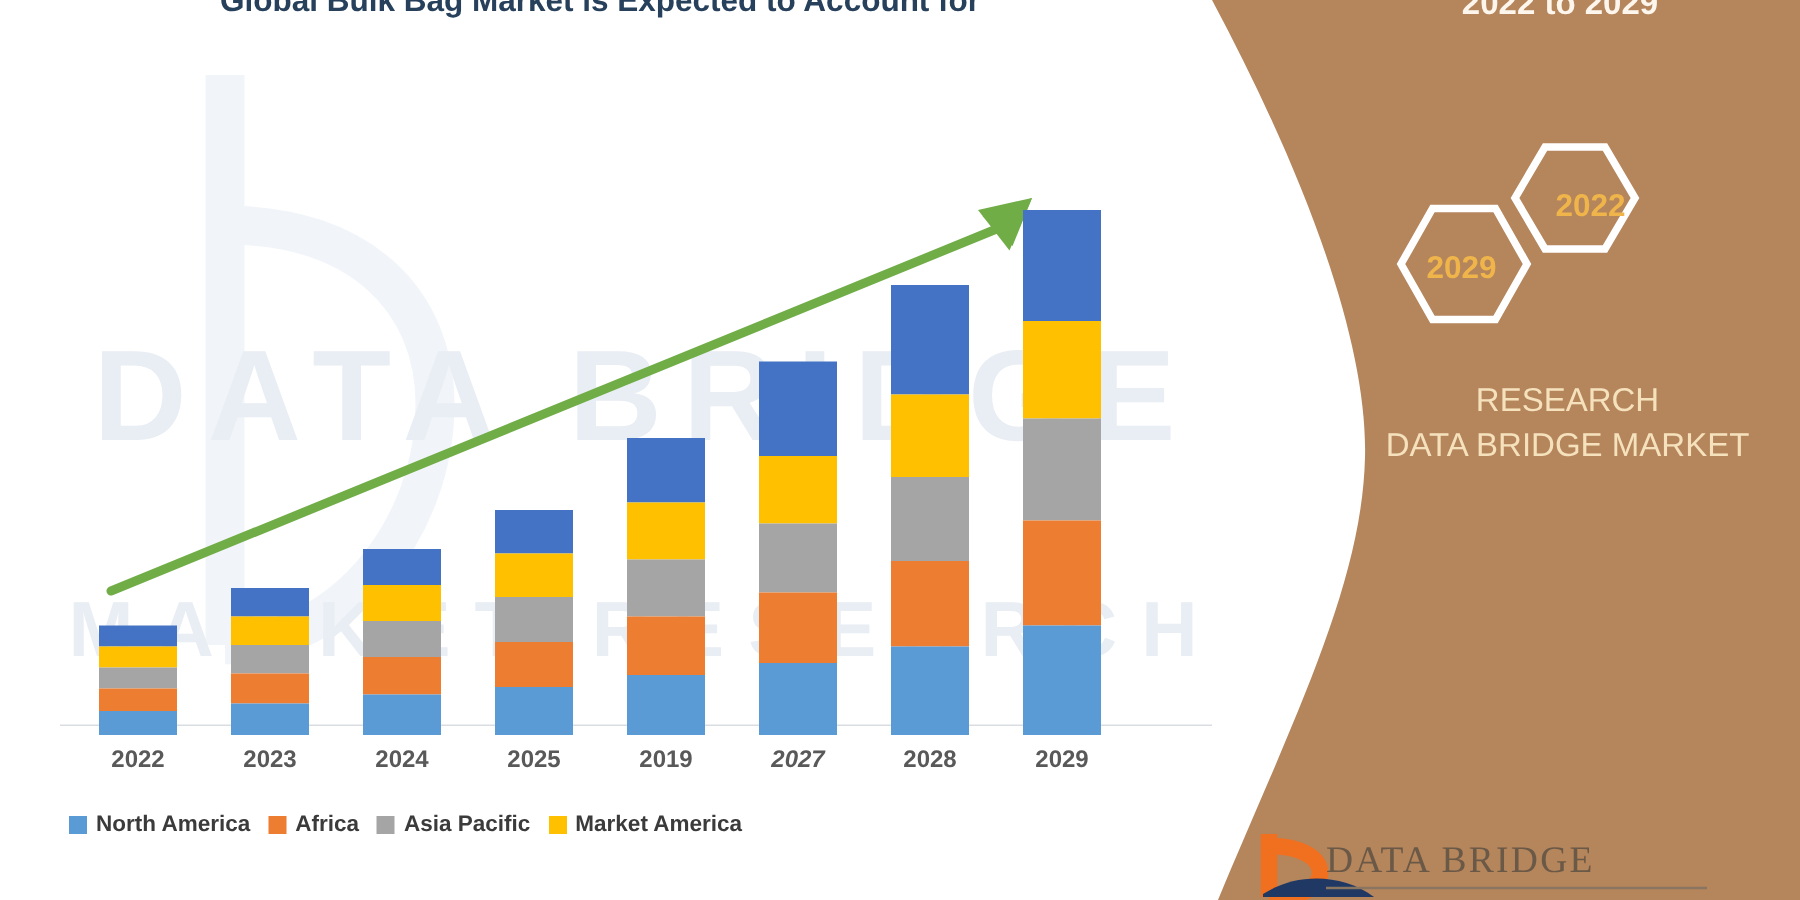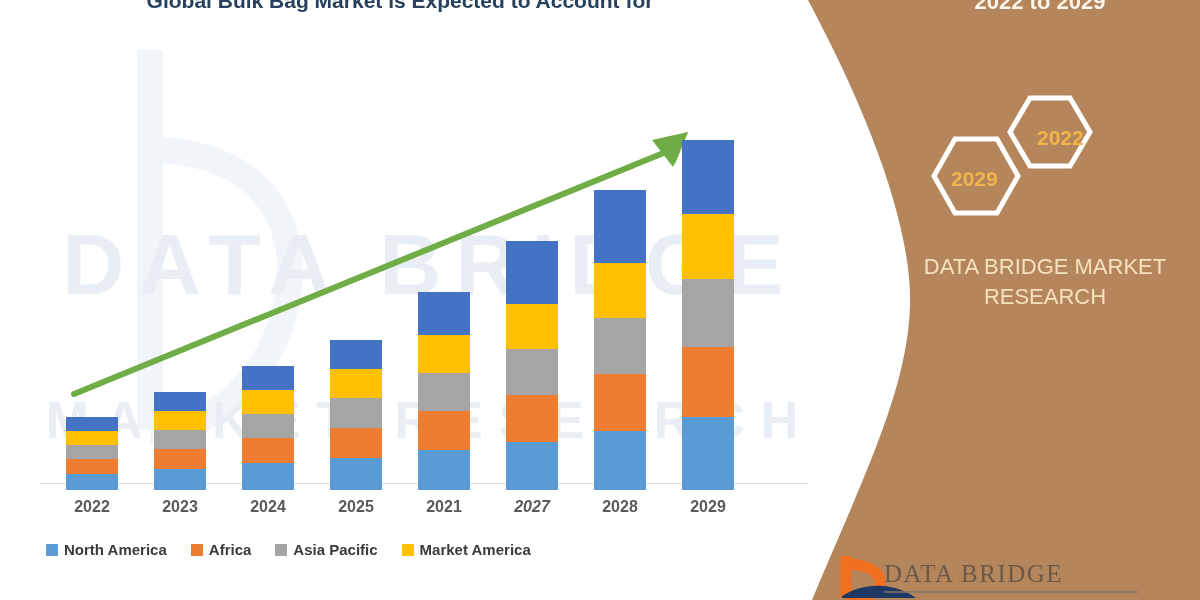--- a/index.html
+++ b/index.html
@@ -45,21 +45,21 @@
   .xlabels{position:absolute;left:40px;top:498px;width:760px;height:26px;}
   .xlabel{
     position:absolute;width:80px;text-align:center;
     color:#595959;font-size:16px;font-weight:700;
     font-family:"Liberation Sans", sans-serif;
   }
 
   
   .legend{
     position:absolute;left:46px;top:541px;
-    display:flex;align-items:flex-start;gap:24px;
+    display:flex;align-items:flex-start;gap:12px;
   }
   .legend-item{display:flex;align-items:center;gap:6px;}
   .legend-swatch{width:12px;height:12px;display:block;}
   .legend-label{
     color:#3b3b3b;font-size:15px;font-weight:700;
     font-family:"Liberation Sans", sans-serif;white-space:nowrap;
   }
 
   
   .panel-title{
@@ -174,21 +174,21 @@
           <span class="seg" style="height: 70px; background: rgb(237, 125, 49);"></span>
           <span class="seg" style="height: 73px; background: rgb(91, 155, 213);"></span>
         </div>
       </div>
   </div>
   <div class="xlabels">
       <div class="xlabel" style="left: 12px;">2022</div>
       <div class="xlabel" style="left: 100px; text-align: center;">2023</div>
       <div class="xlabel" style="left: 188px;">2024</div>
       <div class="xlabel" style="left: 276px;">2025</div>
-      <div class="xlabel" style="left: 364px;">2021</div>
+      <div class="xlabel" style="left: 364px;">2019</div>
       <div class="xlabel" style="left: 452px; font-style: italic;">2027</div>
       <div class="xlabel" style="left: 540px;">2028</div>
       <div class="xlabel" style="left: 628px;">2029</div>
     </div>
 
   <div class="legend" id="legend">
       <div class="legend-item">
         <span class="legend-swatch" style="background: rgb(91, 155, 213);"></span>
         <span class="legend-label">North America</span>
       </div>
@@ -211,22 +211,22 @@
   <div class="hexes">
     <svg viewBox="0 0 260 125" style="position:absolute;left:0;top:0;width:260px;height:125px;">
       <polygon points="105,3 145,3 165,37 145,71 105,71 85,37" fill="none" stroke="#ffffff" stroke-width="5"></polygon>
       <polygon points="30,44 72,44 93,81 72,118 30,118 9,81" fill="none" stroke="#ffffff" stroke-width="5"></polygon>
     </svg>
     <div class="hex-label hex-2022-label">2022</div>
     <div class="hex-label hex-2029-label">2029</div>
   </div>
 
   <div class="brand">
+    <div>RESEARCH</div>
     <div>DATA BRIDGE MARKET</div>
-    <div>RESEARCH</div>
   </div>
 
   <svg class="corner-logo" viewBox="0 0 340 48">
     <path d="M8 4 L8 46 M8 12 C 30 12, 42 20, 42 30 C 42 40, 30 46, 8 46" fill="none" stroke="#f1701f" stroke-width="11"></path>
     <path d="M4 44 C 26 30, 56 30, 78 46 L 4 46 Z" fill="#1f3864"></path>
     <line x1="46" y1="40" x2="300" y2="40" stroke="#8a7561" stroke-width="1.6"></line>
   </svg>
   <div class="corner-logo-text">DATA BRIDGE</div>
 
 </div>

